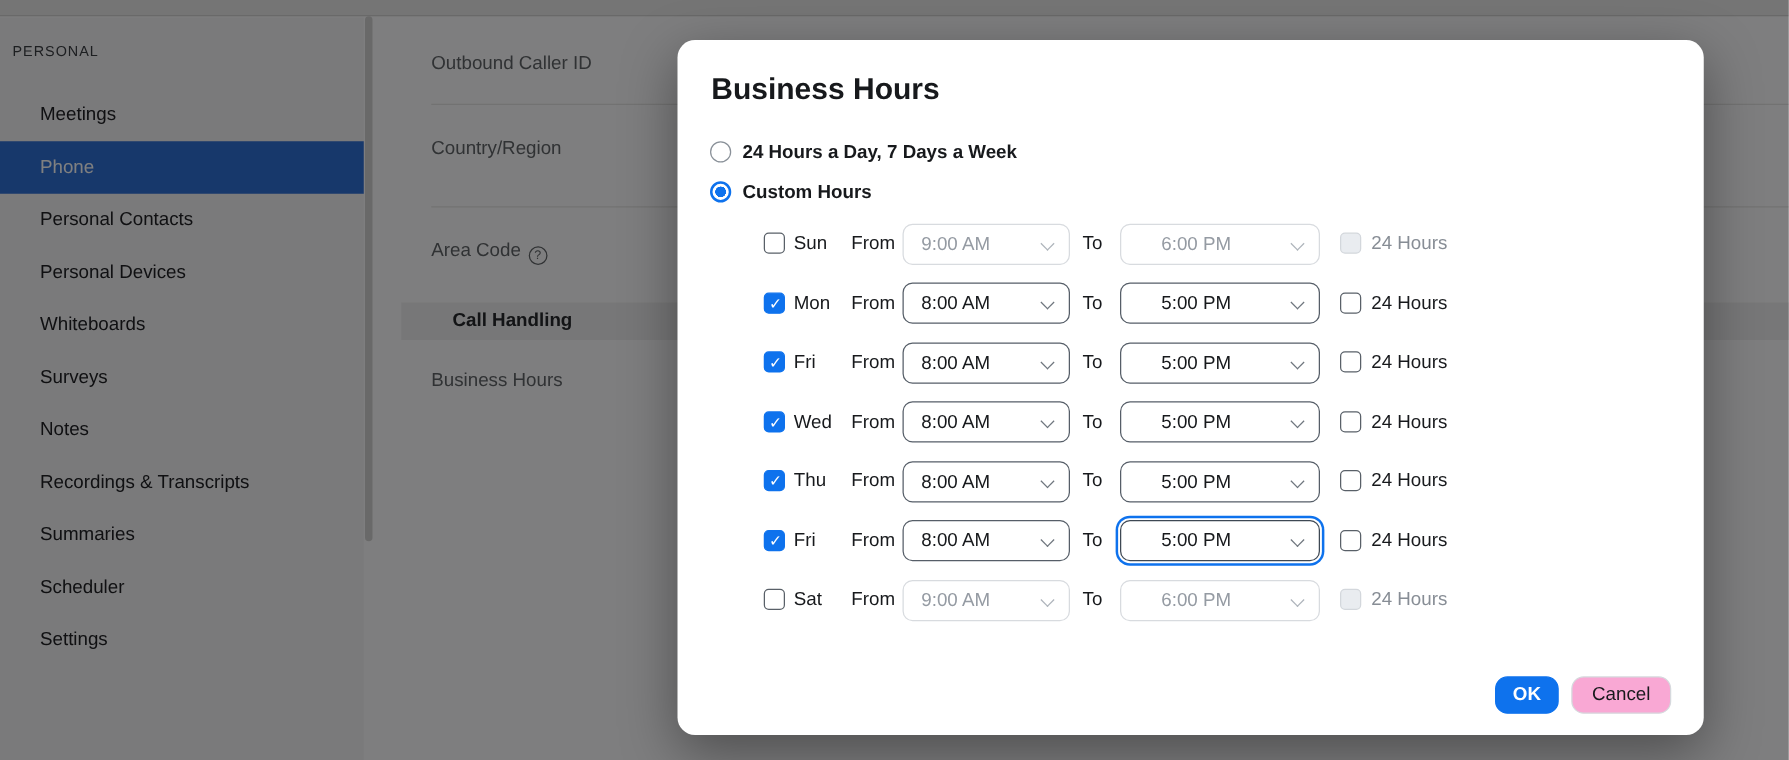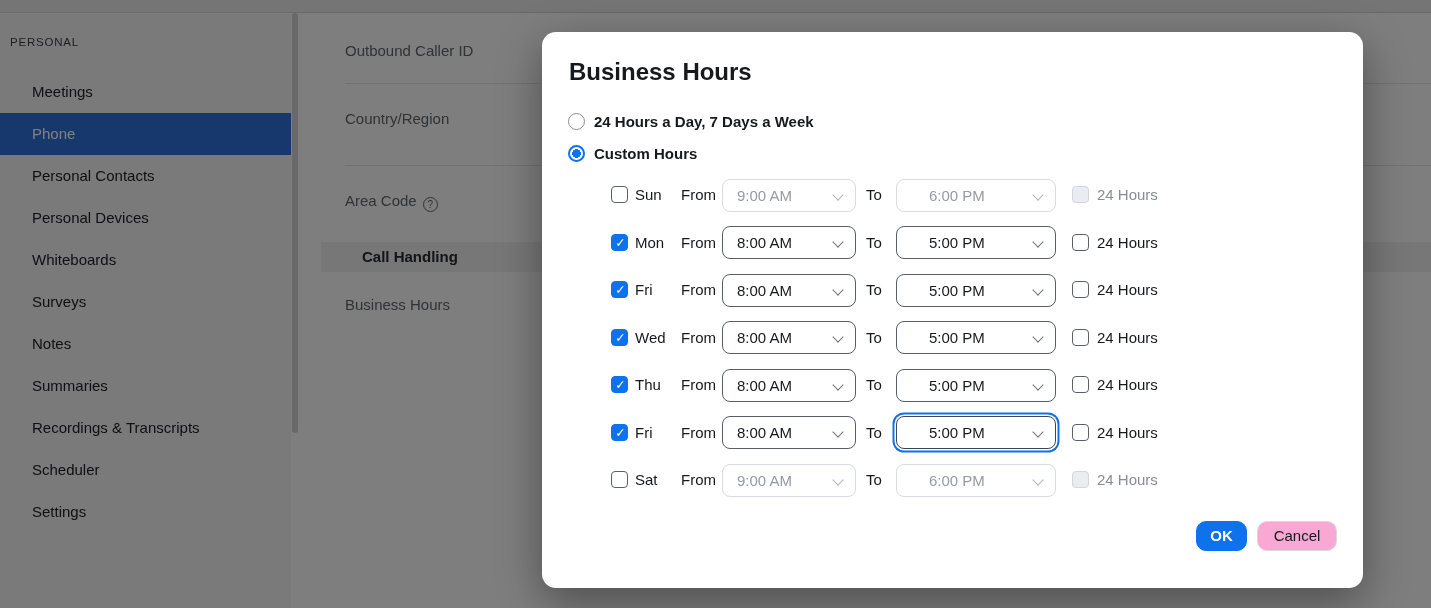--- a/index.html
+++ b/index.html
@@ -49,21 +49,21 @@
   .select.disabled{border-color:#d8dbdf;color:#959ba3;cursor:default;}
   .select.focused{border-color:#3e4854;box-shadow:0 0 0 1.5px #ffffff,0 0 0 3.5px var(--accent);}
   .chevron{position:absolute;right:13px;top:11px;width:8px;height:8px;border-right:1.6px solid #6f767e;
            border-bottom:1.6px solid #6f767e;transform:rotate(45deg);}
   .select.disabled .chevron{border-color:#aeb4bb;}
   .chk24{left:511px;}
   .h24-label{left:536px;}
   .day-row .h24-label.dim{color:#878d95;}
   .apply-link{left:641px;color:var(--link);font-weight:600;font-size:14.5px;cursor:pointer;}
 
-  .btn{position:absolute;top:489px;height:30px;border-radius:10px;font-size:15px;line-height:28px;text-align:center;cursor:pointer;}
+  .btn{position:absolute;top:509px;height:30px;border-radius:10px;font-size:15px;line-height:28px;text-align:center;cursor:pointer;}
   .btn-ok{left:654px;width:51px;background:var(--accent);color:#fff;font-weight:600;border:1px solid var(--accent);}
   .btn-cancel{left:715px;width:80px;background:#f9a8d4;color:#17191c;font-weight:500;border:1px solid #d6d9dd;}
 </style>
 </head>
 <body>
 
 <div id="app">
 
   <div id="bg">
     <div class="topbar"></div>
@@ -71,22 +71,22 @@
     <div class="sidebar">
       <div class="section-label">PERSONAL</div>
       <div class="nav">
           <div class="side-item">Meetings</div>
           <div class="side-item active">Phone</div>
           <div class="side-item">Personal Contacts</div>
           <div class="side-item">Personal Devices</div>
           <div class="side-item">Whiteboards</div>
           <div class="side-item">Surveys</div>
           <div class="side-item">Notes</div>
+          <div class="side-item">Recordings &amp; Transcripts</div>
           <div class="side-item">Summaries</div>
-          <div class="side-item">Recordings &amp; Transcripts</div>
           <div class="side-item">Scheduler</div>
           <div class="side-item">Settings</div>
         </div>
     </div>
     <div class="v-scrollbar"></div>
 
     <div class="content-label" style="top:42px;">Outbound Caller ID</div>
     <div class="divider" style="top:83px;"></div>
 
     <div class="content-label" style="top:110px;">Country/Region</div>

